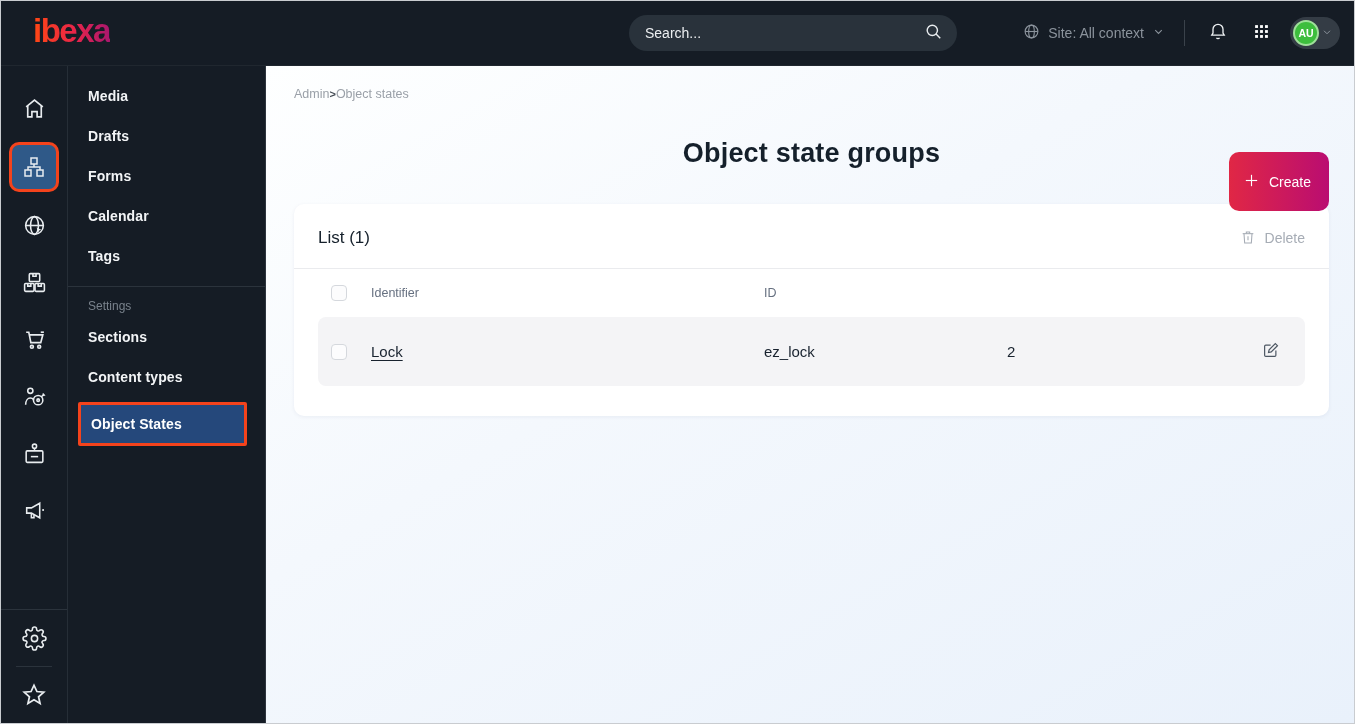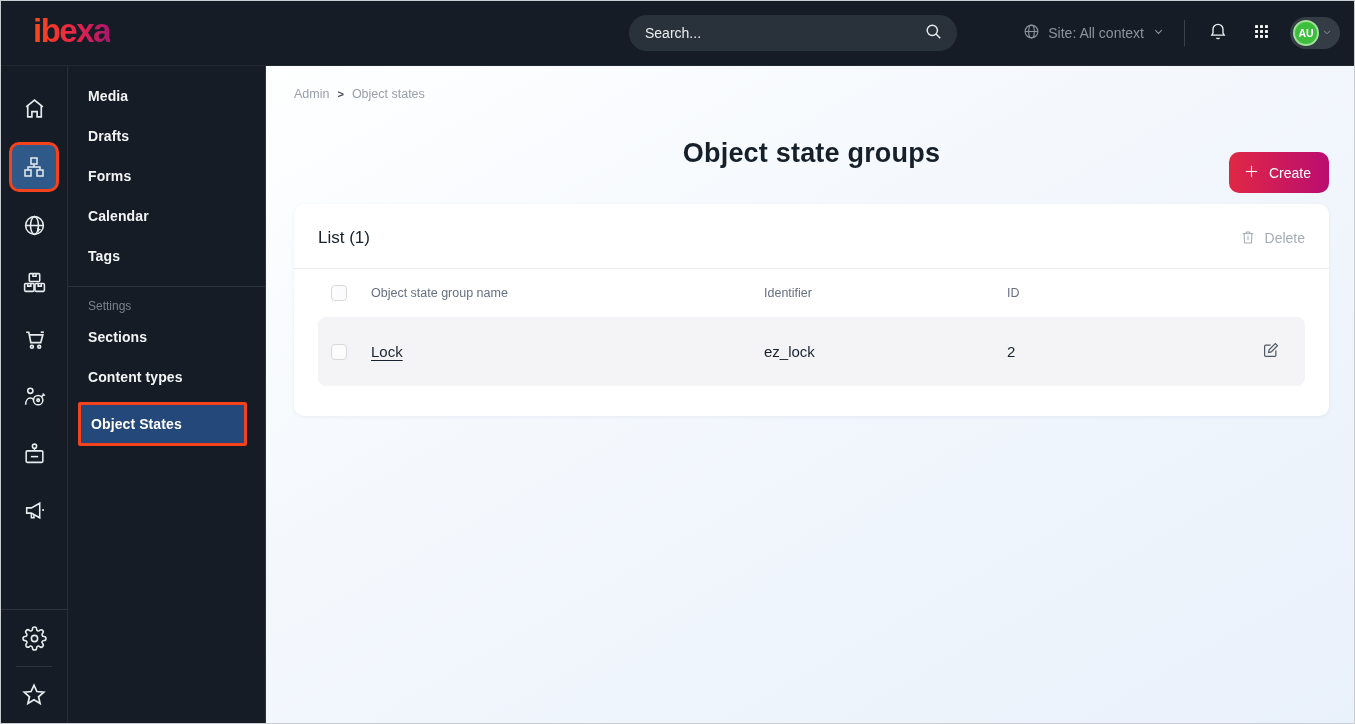--- a/index.html
+++ b/index.html
@@ -37,23 +37,23 @@
   
   .menu { width:198px; background:#151c25; border-right:1px solid #2e353e; padding-top:10px; display:flex; flex-direction:column; }
   .menu-item { color:#f2f4f6; font-size:14px; font-weight:600; padding:12px 20px; cursor:pointer; letter-spacing:.1px; }
   .menu-divider { height:1px; background:#2b333c; margin:10px 0 0 0; }
   .menu-section-label { color:#79828c; font-size:12px; padding:12px 20px 4px 20px; }
   .menu-item.selected-wrap { padding:0; margin:5px 18px 0 10px; }
   .selected-box { background:#25487b; border:3px solid #f4431c; border-radius:2px; padding:11px 10px; color:#fff; font-size:14px; font-weight:600; }
 
   
   .main { flex:1; background:linear-gradient(150deg,#feffff 0%,#f4f8fd 40%,#e9f1fb 100%); padding:21px 25px 0 28px; position:relative; overflow:hidden; }
-  .breadcrumb { font-size:12.5px; color:#9aa0a8; display:flex; align-items:center; gap:8px; }
+  .breadcrumb { font-size:12.5px; color:#9aa0a8; display:flex; align-items:center; }
   .breadcrumb .sep { color:#454d56; font-weight:bold; font-size:11px; }
-  .create-btn { position:absolute; top:86px; right:25px; height:41px; padding:0 18px 0 14px; border:none; border-radius:10px; background:linear-gradient(90deg,#e02745 0%,#ba0d71 100%); color:#fff; font-size:14px; font-family:"Liberation Sans",sans-serif; display:flex; align-items:center; gap:9px; cursor:pointer; }
+  .create-btn { position:absolute; top:86px; right:25px; height:59px; padding:0 18px 0 14px; border:none; border-radius:10px; background:linear-gradient(90deg,#e02745 0%,#ba0d71 100%); color:#fff; font-size:14px; font-family:"Liberation Sans",sans-serif; display:flex; align-items:center; gap:9px; cursor:pointer; }
   .page-title { margin-top:37px; font-size:27px; font-weight:bold; color:#15202b; letter-spacing:.2px;text-align:center; }
 
   .card { margin-top:35px; background:#fff; border-radius:10px; box-shadow:0 1px 4px rgba(20,40,80,.06); }
   .card-header { display:flex; align-items:center; justify-content:space-between; padding:24px 24px 20px 24px; border-bottom:1px solid #eaebee; }
   .card-title { font-size:17px; font-weight:normal; color:#15202b; }
   .delete-btn { display:flex; align-items:center; gap:9px; color:#a6acb5; font-size:14px; background:none; border:none; font-family:"Liberation Sans",sans-serif; cursor:pointer; }
 
   .table-area { padding:0 24px 30px 24px; }
   .trow { display:grid; grid-template-columns:40px 393px 243px 1fr 28px; align-items:center; padding:0 20px 0 13px; }
   .trow.head { height:48px; }
@@ -287,21 +287,20 @@
             </span>
             <span>Delete</span>
           </button>
         </div>
 
         <div class="table-area">
           <div class="trow head">
             <div>
                 <div class="checkbox"></div>
               </div>
-            <div class="col-label">Object state group name</div>
             <div class="col-label">Identifier</div>
             <div class="col-label">ID</div>
             <div></div>
           </div>
 
           <div class="trow data">
             <div>
                 <div class="checkbox"></div>
               </div>
             <div><a class="cell-link">Lock</a></div>

